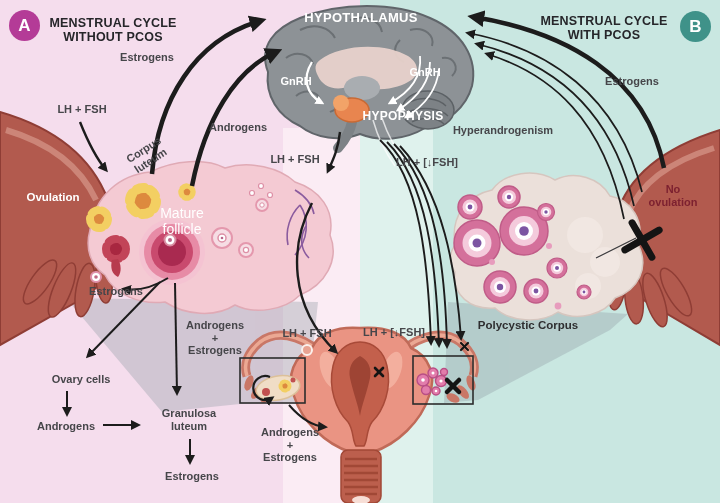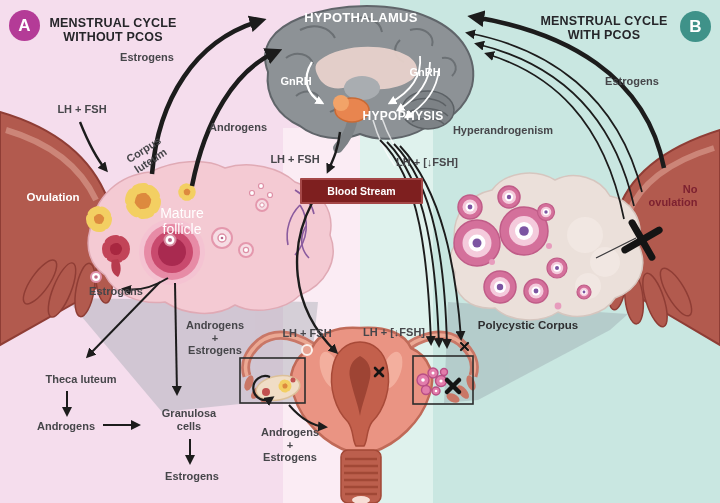--- a/index.html
+++ b/index.html
@@ -7,21 +7,21 @@
          font-family:"Liberation Sans",sans-serif;background:#f5dded;}
   .stage svg{position:absolute;left:0;top:0;}
   .lbl{position:absolute;transform:translate(-50%,-50%);
        font-size:11px;font-weight:700;color:#46464a;
        white-space:pre-line;text-align:center;line-height:1.14;z-index:5;}
   .title{font-size:12.5px;font-weight:800;color:#26262a;letter-spacing:.2px;}
   .white{color:#ffffff;}
   .brainlbl{font-size:13px;font-weight:800;color:#fff;letter-spacing:.3px;}
   .smwhite{font-size:14px;font-weight:400;color:#fff;}
   .rot{transform:translate(-50%,-50%) rotate(-33deg);}
-  .darkred{color:#7d2130;text-align:right;}
+  .darkred{color:#7d2130;}
   .badge{position:absolute;width:31px;height:31px;border-radius:50%;
          display:flex;align-items:center;justify-content:center;
          color:#fff;font-size:17px;font-weight:800;z-index:6;}
   .blood{position:absolute;left:300px;top:178px;width:119px;height:22px;
          background:#7e1f1f;border:2px solid #a54848;border-radius:1px;
          display:flex;align-items:center;justify-content:center;
          color:#fff;font-size:10.5px;font-weight:700;z-index:6;}
 </style>
 </head>
 <body>
@@ -335,23 +335,20 @@
   </g>
 </svg>
 
 <div class="badge" style="left:9px;top:10px;background:#b43b97;">
       <span>A</span>
     </div>
 <div class="badge" style="left:680px;top:11px;background:#3f9289;">
       <span>B</span>
     </div>
 
-<div class="blood">
-      <span>Blood Stream</span>
-    </div>
 
 <div class="lbl title" style="left:113px;top:30px;width:150px;">MENSTRUAL CYCLE
 WITHOUT PCOS</div>
 <div class="lbl" style="left:147px;top:57px;">Estrogens</div>
 <div class="lbl" style="left:82px;top:109px;">LH + FSH</div>
 <div class="lbl white" style="left:53px;top:198px;font-size:11.5px;">Ovulation</div>
 <div class="lbl rot" style="left:147px;top:155px;">Corpus
 luteum</div>
 <div class="lbl smwhite" style="left:182px;top:222px;">Mature
 follicle</div>
@@ -368,22 +365,22 @@
 <div class="lbl" style="left:632px;top:81px;">Estrogens</div>
 <div class="lbl" style="left:503px;top:130px;">Hyperandrogenism</div>
 <div class="lbl darkred" style="left:673px;top:196px;">No
 ovulation</div>
 <div class="lbl" style="left:528px;top:326px;font-size:11.5px;font-weight:800;color:#2e2e30;white-space:nowrap;">Polycystic Corpus</div>
 <div class="lbl" style="left:215px;top:338px;">Androgens
 +
 Estrogens</div>
 <div class="lbl" style="left:307px;top:333px;">LH + FSH</div>
 <div class="lbl" style="left:394px;top:332px;">LH + [↓FSH]</div>
-<div class="lbl" style="left:81px;top:379px;">Theca luteum</div>
+<div class="lbl" style="left:81px;top:379px;">Ovary cells</div>
 <div class="lbl" style="left:66px;top:426px;">Androgens</div>
 <div class="lbl" style="left:189px;top:420px;">Granulosa
-cells</div>
+luteum</div>
 <div class="lbl" style="left:192px;top:476px;">Estrogens</div>
 <div class="lbl" style="left:290px;top:445px;">Androgens
 +
 Estrogens</div>
 
 </div>
 
 </body></html>

